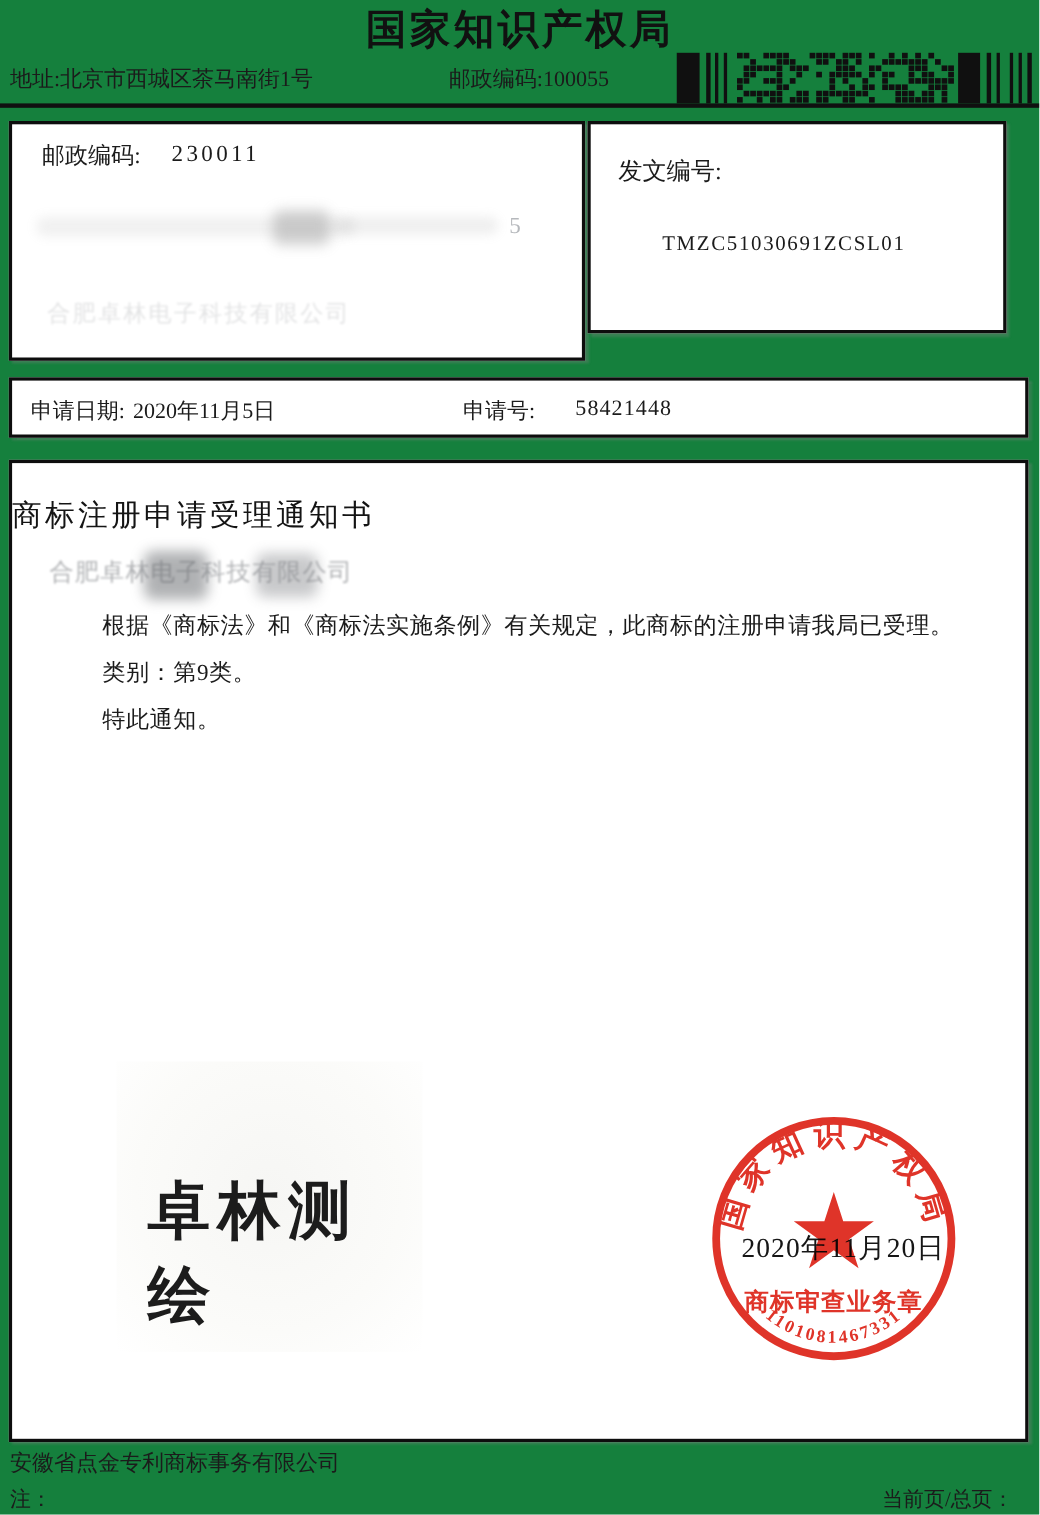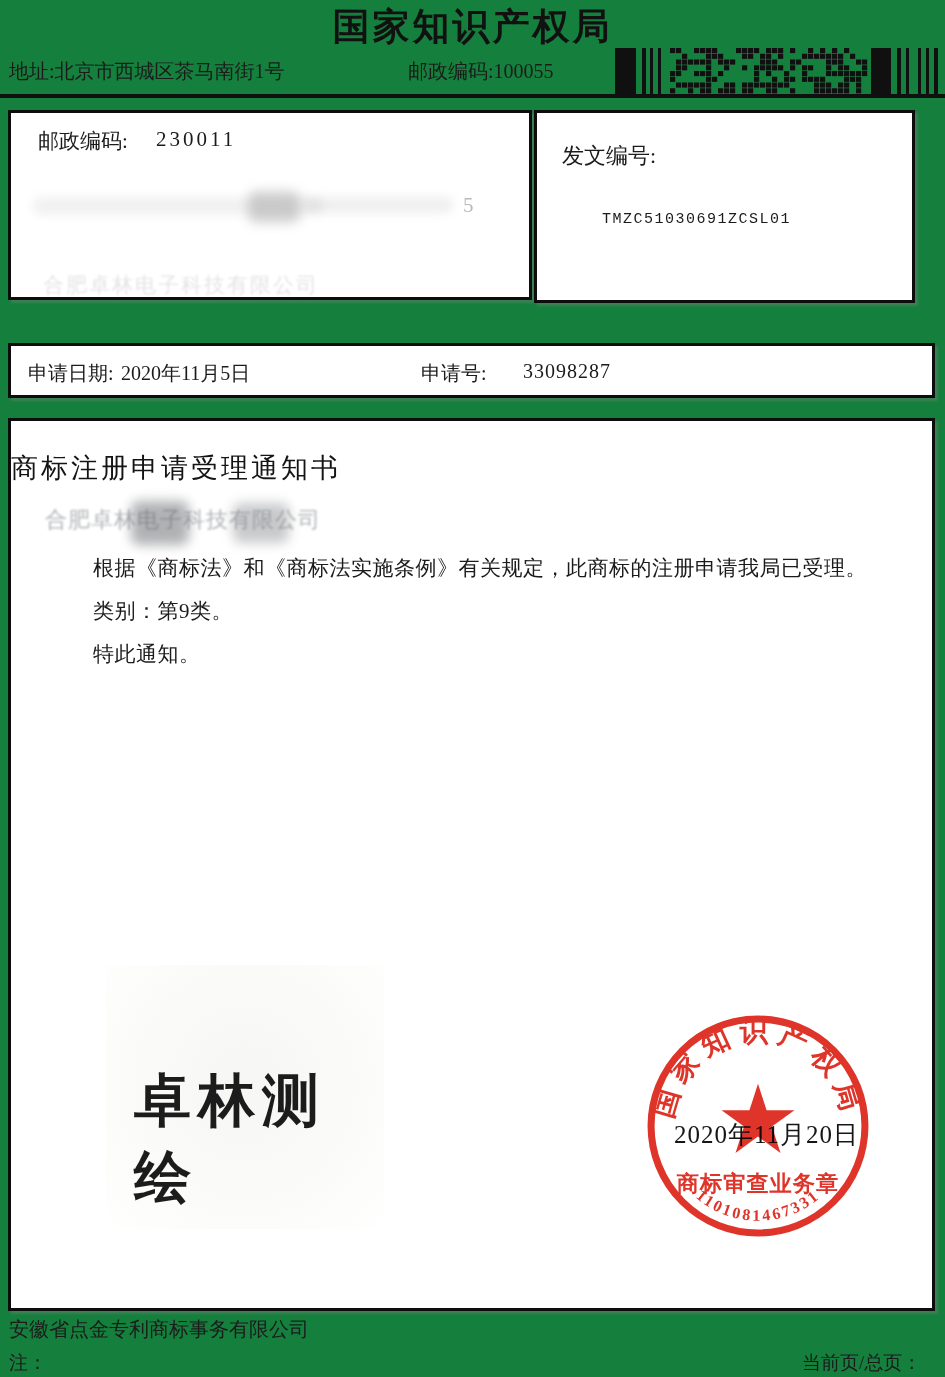--- a/index.html
+++ b/index.html
@@ -10,42 +10,42 @@
   .org-title{position:absolute;top:2px;left:0;width:100%;margin:0;text-align:center;
              font-size:37px;font-weight:bold;letter-spacing:3px;color:#111;}
   .org-address{position:absolute;top:58px;left:9px;font-size:20px;}
   .org-postcode{position:absolute;top:58px;left:408px;font-size:20px;}
   .barcode{position:absolute;top:46px;left:615px;}
   .divider{position:absolute;top:94px;left:0;width:945px;height:4px;background:#101010;}
 
   
   .box{position:absolute;border:3px solid #0d0d0d;box-sizing:border-box;background:#fff;
        box-shadow:3px 3px 2px rgba(130,130,130,.35);}
-  .box-recipient{left:8px;top:110px;width:524px;height:190px;}
+  .box-recipient{left:8px;top:110px;width:524px;height:218px;}
   .box-docnum{left:534px;top:110px;width:381px;height:193px;}
   .box-approw{left:8px;top:343px;width:927px;height:55px;}
   .box-main{left:8px;top:418px;width:927px;height:893px;}
 
   .abs{position:absolute;}
   .fs20{font-size:20px;}
 
   
   .rc-pc-label{left:27px;top:14px;font-size:21px;}
   .rc-pc-value{left:145px;top:14px;font-size:21px;letter-spacing:3px;}
   .blur-line{left:22px;top:78px;width:486px;height:34px;}
   .smudge{position:absolute;filter:blur(5px);border-radius:8px;}
   .sm-a{left:0;top:6px;width:290px;height:18px;background:#9b9b9b;opacity:.14;}
   .sm-b{left:215px;top:0;width:52px;height:32px;background:#8a8a8a;opacity:.38;filter:blur(6px);}
   .sm-c{left:270px;top:6px;width:150px;height:16px;background:#a0a0a0;opacity:.17;}
   .blur-digit{position:absolute;left:430px;top:2px;font-size:21px;color:#8f9399;opacity:.65;filter:blur(.6px);}
   .rc-company{left:32px;top:158px;font-size:21px;color:#44484e;opacity:.15;filter:blur(.8px);letter-spacing:2px;}
 
   
   .dn-label{left:25px;top:28px;font-size:22px;}
-  .dn-value{left:65px;top:98px;font-size:15px;letter-spacing:1.5px;font-family:Liberation Mono, monospace;}
+  .dn-value{left:65px;top:98px;font-size:19px;letter-spacing:1.5px;}
 
   
   .ar-date-label{left:17px;top:14px;}
   .ar-date-value{left:110px;top:14px;}
   .ar-num-label{left:410px;top:14px;}
   .ar-num-value{left:512px;top:14px;letter-spacing:1px;}
 
   
   .notice-title{position:absolute;top:29px;left:0;width:100%;margin:0;text-align:left;
                 font-size:27px;font-weight:normal;letter-spacing:3px;color:#141414;}
@@ -253,21 +253,21 @@
 
   <div class="box box-docnum">
     <span class="abs dn-label">发文编号:</span>
     <span class="abs dn-value">TMZC51030691ZCSL01</span>
   </div>
 
   <div class="box box-approw">
     <span class="abs fs20 ar-date-label">申请日期:</span>
     <span class="abs fs20 ar-date-value">2020年11月5日</span>
     <span class="abs fs20 ar-num-label">申请号:</span>
-    <span class="abs fs20 ar-num-value">33098287</span>
+    <span class="abs fs20 ar-num-value">58421448</span>
   </div>
 
   <div class="box box-main">
     <h2 class="notice-title">商标注册申请受理通知书</h2>
 
     <span class="abs applicant-faint">合肥卓林电子科技有限公司</span>
     <div class="smudge ap-sm1" style="position:absolute;left:120px;top:80px;"></div>
     <div class="smudge ap-sm2" style="position:absolute;left:222px;top:82px;"></div>
 
     <span class="abs body-line bl-1">根据《商标法》和《商标法实施条例》有关规定，此商标的注册申请我局已受理。</span>

